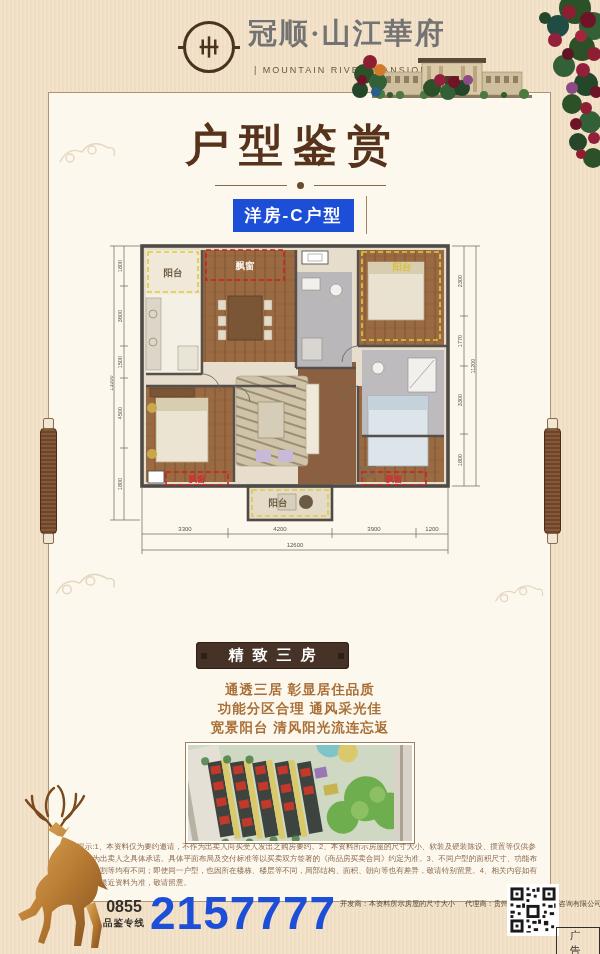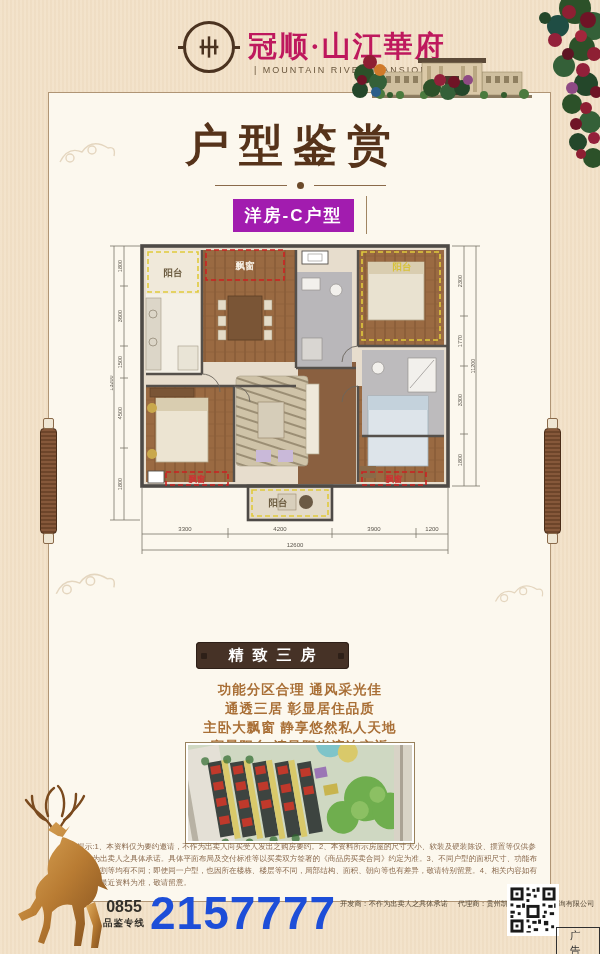--- a/index.html
+++ b/index.html
@@ -9,38 +9,38 @@
     font-family:"Liberation Sans",sans-serif;
   }
   .bg-tex{position:absolute;inset:0;
     background:repeating-linear-gradient(90deg,rgba(255,255,255,.06) 0 2px,rgba(188,158,118,.05) 2px 4px);
     pointer-events:none;}
   
   .logo-circle{position:absolute;left:183px;top:21px;width:46px;height:46px;
     border:3px solid #4b3320;border-radius:50%;display:flex;align-items:center;justify-content:center;}
   .logo-circle::before,.logo-circle::after{content:"";position:absolute;top:50%;width:8px;height:3px;background:#4b3320;margin-top:-1.5px;}
   .logo-circle::before{left:-8px;} .logo-circle::after{right:-8px;}
-  .brand{position:absolute;left:248px;top:27px;font-size:29px;font-weight:bold;color:#be185d;
+  .brand{position:absolute;left:248px;top:14px;font-size:29px;font-weight:bold;color:#737373;
     letter-spacing:2px;font-family:"Liberation Serif",serif;}
   .brand-sub{position:absolute;left:254px;top:65px;font-size:9px;letter-spacing:2px;color:#6a573e;}
   
   .panel{position:absolute;left:48px;top:92px;width:503px;height:810px;box-sizing:border-box;
     background:#fcf8ee;border:1px solid #b09575;}
   .rod{position:absolute;width:15px;height:104px;border:1px solid #4a2d18;border-radius:4px;
     background:repeating-linear-gradient(0deg,#6d452a 0 2px,#86583a 2px 4px);z-index:6;}
   .rod-cap{position:absolute;width:9px;height:9px;background:#efe6d3;border:1px solid #8a6a4a;border-radius:2px;z-index:6;}
   
   .main-title{position:absolute;left:0;width:586px;top:116px;text-align:center;
     font-size:44px;font-weight:bold;color:#56331a;letter-spacing:10px;
     font-family:"Liberation Serif","DejaVu Serif",serif;}
   .divider{position:absolute;left:0;width:600px;top:182px;display:flex;align-items:center;justify-content:center;gap:10px;}
   .divider .line{width:72px;height:1px;background:#8a6a4a;}
   .divider .dot{width:7px;height:7px;background:#6b4a2a;border-radius:50%;}
   .tag-row{position:absolute;left:0;width:600px;top:196px;display:flex;align-items:center;justify-content:center;gap:12px;}
-  .tag-box{background:#a21caf;color:#fff;font-weight:bold;font-size:17px;letter-spacing:2px;padding:5px 12px;}
+  .tag-box{background:#1d4ed8;color:#fff;font-weight:bold;font-size:17px;letter-spacing:2px;padding:5px 12px;}
   .tag-vline{width:1px;height:38px;background:#a08562;}
   .tag-right{display:flex;flex-direction:column;align-items:center;}
   .tag-rooms{font-size:23px;font-weight:bold;color:#4a2f16;letter-spacing:1px;}
   .tag-area{font-size:11px;color:#6b4a2a;letter-spacing:2px;margin-top:2px;}
   
   .badge-wrap{position:absolute;left:0;width:544px;top:642px;text-align:center;}
   .badge{display:inline-block;background:#463226;color:#fff;font-size:15px;font-weight:bold;
     letter-spacing:9px;padding:4px 24px 4px 33px;border-radius:4px;position:relative;box-shadow:0 0 0 1px #2e2018 inset;}
   .badge::before,.badge::after{content:"";position:absolute;top:50%;margin-top:-3px;width:6px;height:6px;background:#2e2018;border-radius:1px;}
   .badge::before{left:5px;} .badge::after{right:5px;}
@@ -379,23 +379,22 @@
     <path d="M248,108 a16,16 0 0 0 -16,16"></path>
     <path d="M124,148 a16,16 0 0 1 16,16"></path>
     <path d="M248,148 a16,16 0 0 0 -16,16"></path>
   </g>
 </svg>
 
 <div class="badge-wrap">
   <span class="badge">精致三房</span>
 </div>
 <div class="features">
+  <div>通透三居 彰显居住品质</div>
   <div>功能分区合理 通风采光佳</div>
-  <div>通透三居 彰显居住品质</div>
-  <div>主卧大飘窗 静享悠然私人天地</div>
   <div>宽景阳台 清风阳光流连忘返</div>
 </div>
 
 <div class="siteplan">
   <svg viewBox="0 0 224 94" preserveAspectRatio="none">
     <rect width="224" height="94" fill="#cfd8c2"></rect>
     <g transform="rotate(-10 112 47)">
       <rect x="-20" y="-14" width="60" height="130" fill="#e4e0d6"></rect>
       <rect x="-2" y="-14" width="6" height="130" fill="#b8b2a4"></rect>
       <g fill="#3d4440">
@@ -489,21 +488,21 @@
   <path fill="url(#gold)" d="M90,126 L97,146 L95,168 L102,168 L106,146 L99,122 Z"></path>
 </svg>
 
 <div class="phone-mini">
   <div class="area">0855</div>
   <div class="lbl">品鉴专线</div>
 </div>
 <div class="phone-big">2157777</div>
 <div class="addr-block">
   <div class="companies">
-    <span>开发商：不作为出卖人之具体承诺</span>
+    <span>开发商：本资料所示房屋的尺寸大小</span>
     <span>代理商：贵州凯瑞策企业管理咨询有限公司</span>
   </div>
 </div>
 <div class="qr">
   <svg viewBox="0 0 33 33">
     <rect width="33" height="33" fill="#fff"></rect>
     <g fill="#1a1a1a">
       <rect x="1" y="1" width="9" height="9"></rect>
         <rect x="23" y="1" width="9" height="9"></rect>
         <rect x="1" y="23" width="9" height="9"></rect>

